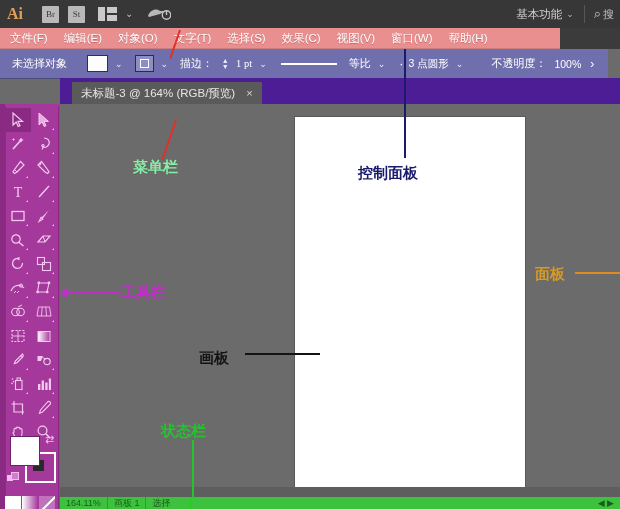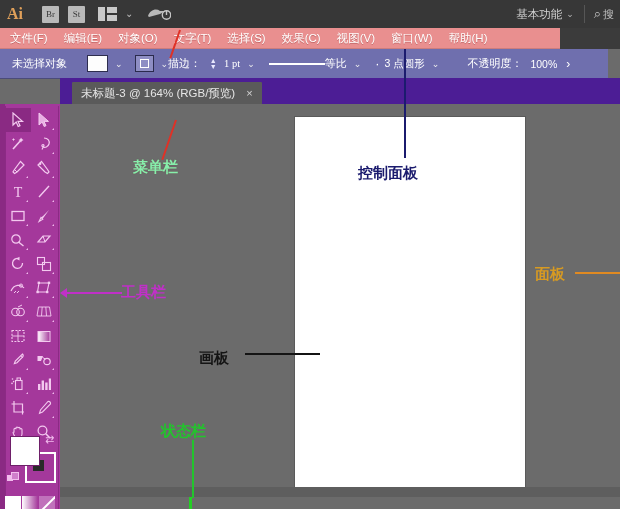--- a/index.html
+++ b/index.html
@@ -73,21 +73,21 @@
   .cb-label{color:#ffffff;font-size:11px;margin-left:12px;white-space:nowrap;}
   .cb-swatch{
     width:19px;height:15px;background:#fdfdfd;border:1px solid #2e2e4e;margin-left:20px;
   }
   .cb-chev{color:#eeeeee;font-size:9px;margin-left:7px;}
   .cb-strokebox{
     width:17px;height:15px;margin-left:12px;border:1px solid #2b2b4d;background:#8e8ec4;
     display:flex;align-items:center;justify-content:center;
   }
   .cb-strokebox u{display:block;width:7px;height:7px;border:1.5px solid #ffffff;}
-  .cb-text{color:#ffffff;font-size:11px;margin-left:0;white-space:nowrap;}
+  .cb-text{color:#ffffff;font-size:11px;margin-left:12px;white-space:nowrap;}
   .stepper{
     margin-left:8px;width:8px;height:14px;position:relative;color:#e9e9ff;font-size:7px;
     display:flex;flex-direction:column;align-items:center;justify-content:center;line-height:6px;
   }
   .cb-val{
     color:#ffffff;font-size:10.5px;margin-left:7px;white-space:nowrap;
     font-family:"Liberation Serif","DejaVu Serif",serif;
   }
   .cb-line{
     margin-left:14px;width:56px;height:2px;background:#ffffff;
@@ -550,20 +550,29 @@
         </div>
     </div>
     <div class="tb-bottom">
       <u class="w"></u>
       <u class="g"></u>
       <u class="n"></u>
     </div>
   </div>
 
   <div class="statusbar-strip"></div>
+  <div class="statusbar">
+    <div class="sb-seg">164.11%</div>
+    <div class="sb-div"></div>
+    <div class="sb-seg">画板 1</div>
+    <div class="sb-div"></div>
+    <div class="sb-seg">选择</div>
+    <div class="spacer"></div>
+    <div class="sb-seg">◀ ▶</div>
+  </div>
   <div class="sb-marker"></div>
 
   <div class="leader red2"></div>
   <div class="leader red"></div>
   <div class="ann ann-menubar">菜单栏</div>
 
   <div class="leader navy2"></div>
   <div class="leader navy"></div>
   <div class="ann ann-ctrl">控制面板</div>
 

